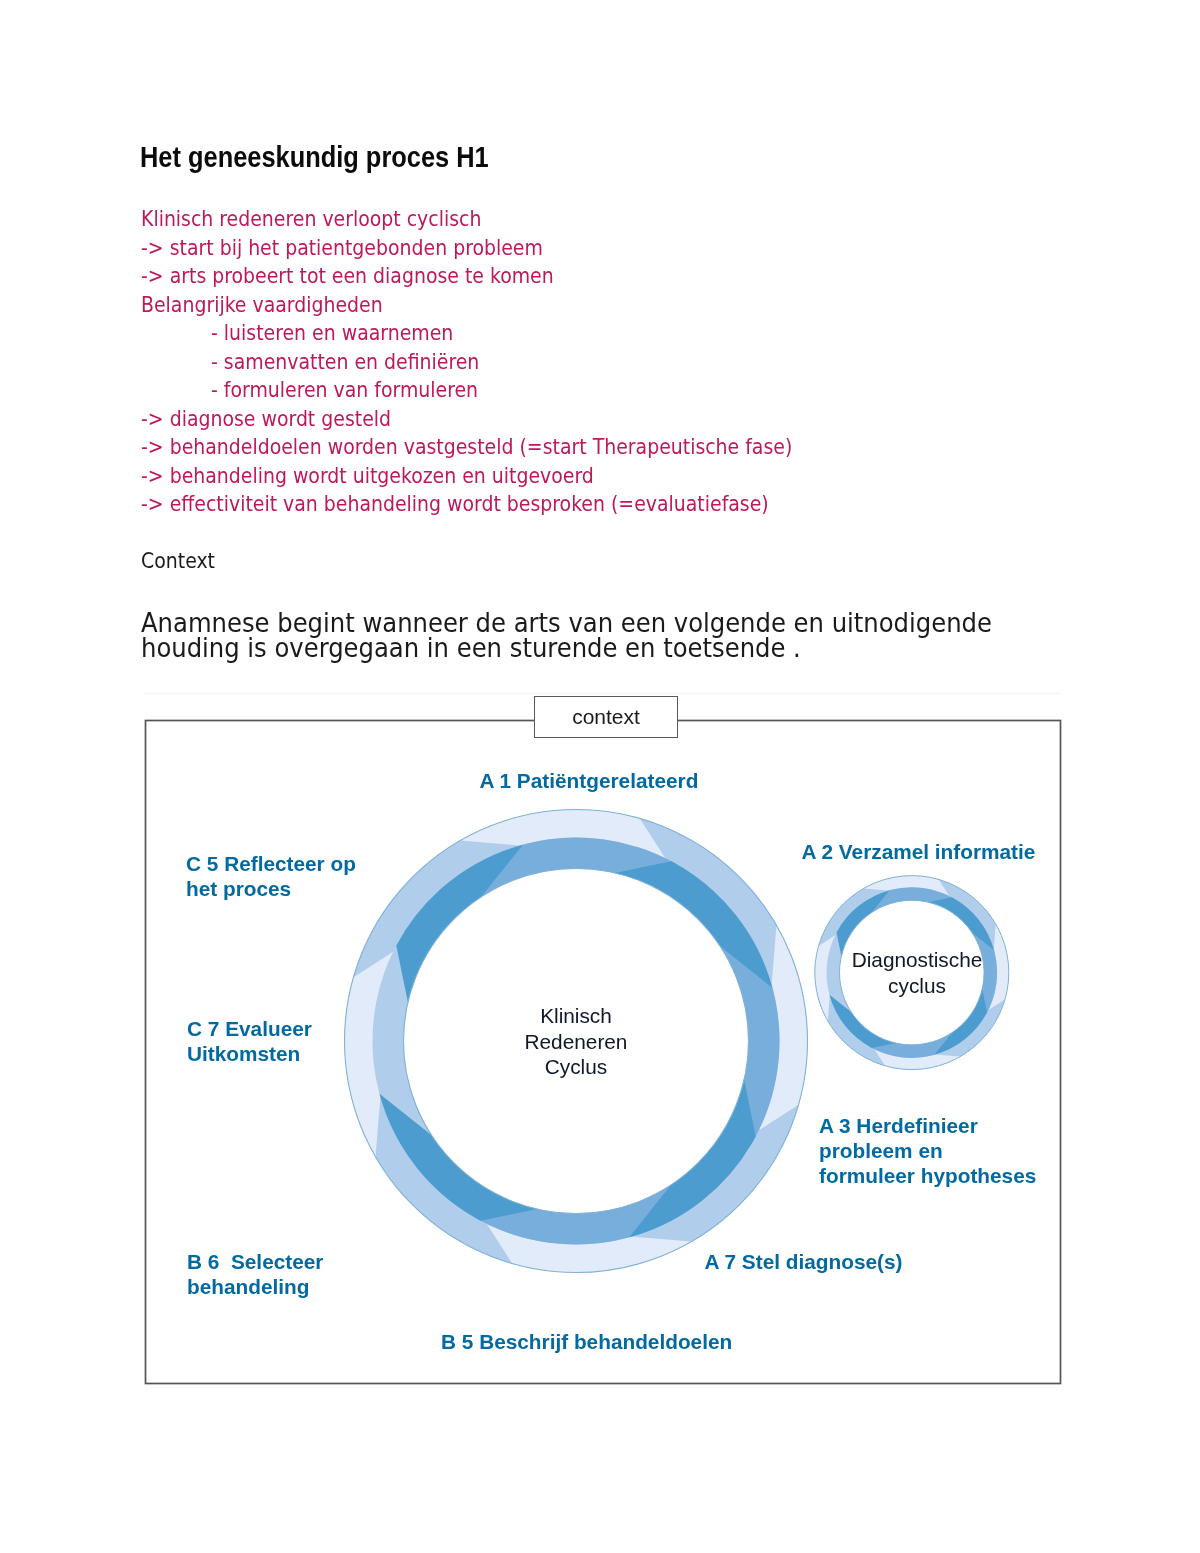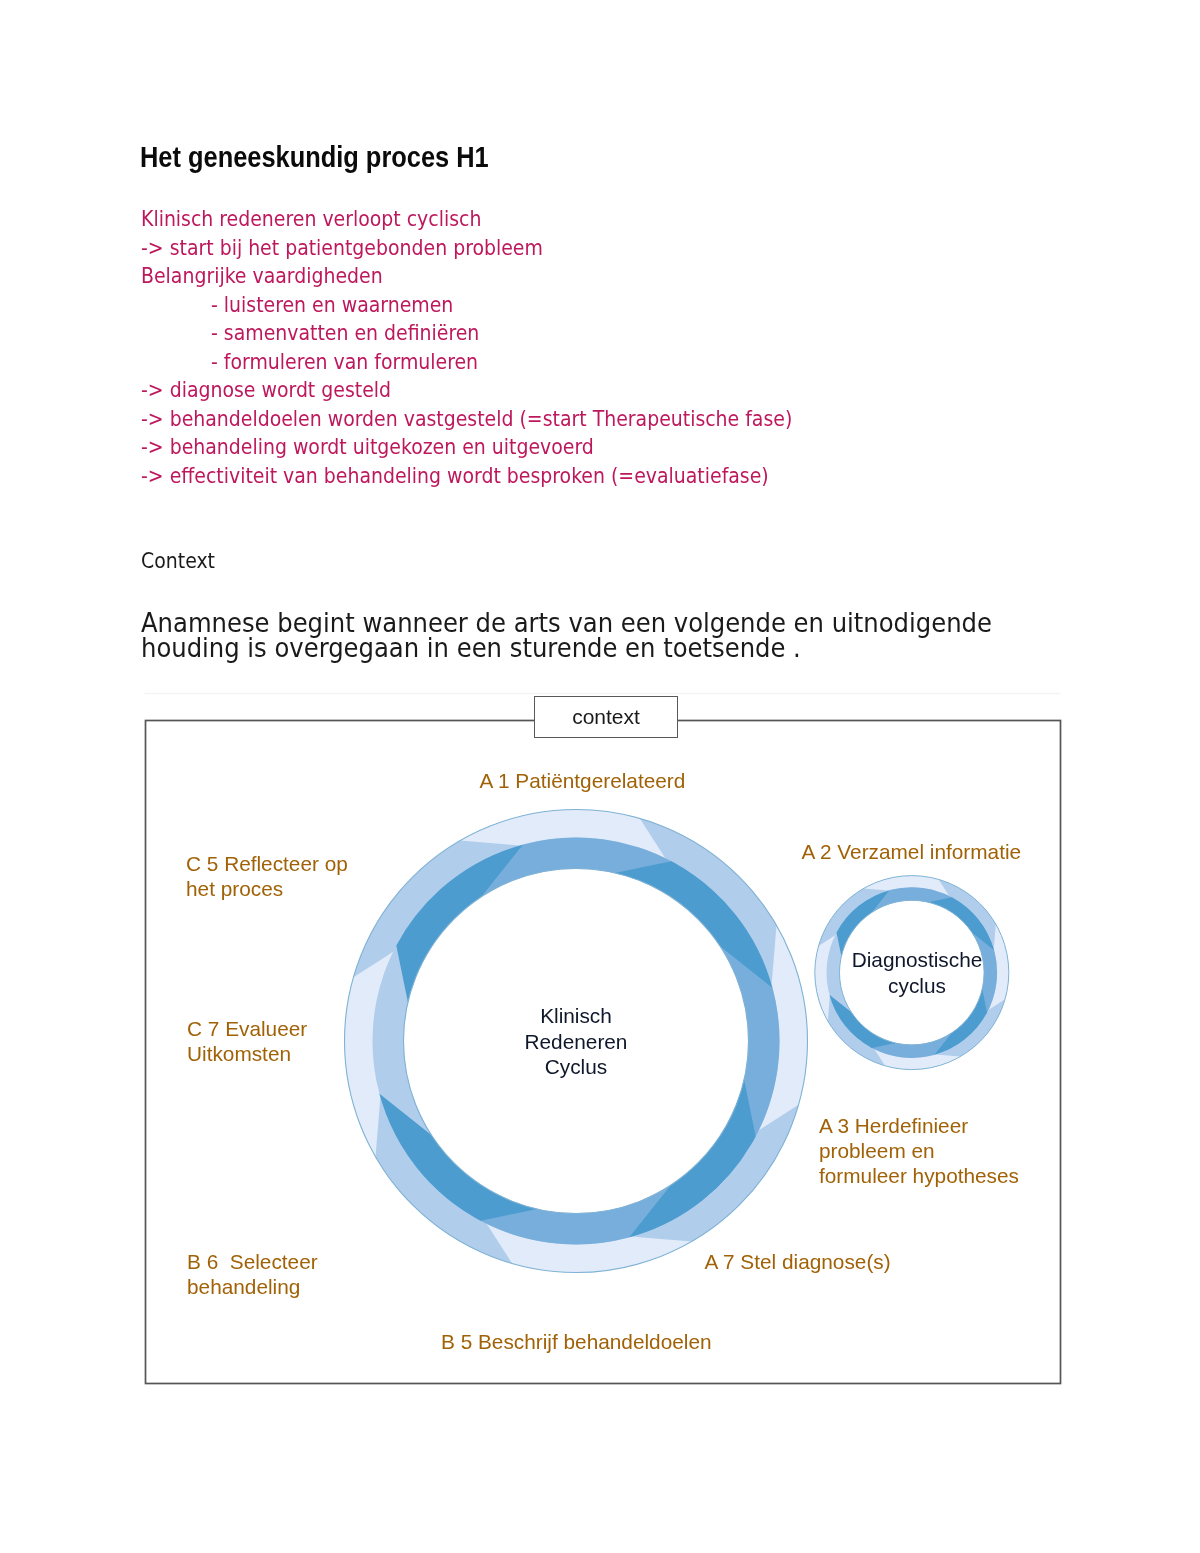--- a/index.html
+++ b/index.html
@@ -16,34 +16,35 @@
        font-size:21px;line-height:28.55px;color:#be185d;}
   .block div{white-space:nowrap;}
   .indent{padding-left:70px;}
   .wrapblock{position:absolute;left:141px;width:922px;font-family:"DejaVu Sans",sans-serif;
        font-stretch:condensed;font-size:27px;line-height:25.4px;color:#1a1a1a;}
   .fig{position:absolute;left:0;top:0;width:1200px;height:1553px;}
   .ctx-box{position:absolute;background:rgba(255,255,255,0.996);border:1.5px solid #595959;box-sizing:border-box;
        text-align:center;font-stretch:normal;
        font-family:"Liberation Sans",sans-serif;font-size:21px;color:#1a1a1a;}
   .fig-label{position:absolute;font-stretch:normal;font-family:"Liberation Sans",sans-serif;font-size:20.8px;
-       line-height:24.8px;color:#a16207;white-space:nowrap;}
+       line-height:24.8px;color:#0369a1;white-space:nowrap;font-weight:bold;}
   .fig-center{position:absolute;font-stretch:normal;font-family:"Liberation Sans",sans-serif;font-size:20.8px;
        line-height:25.5px;color:#0f172a;text-align:center;white-space:nowrap;}
 </style>
 </head>
 <body>
 
 <div class="page">
 
   <div class="doc-title">Het geneeskundig proces H1</div>
 
   <div class="block" style="top:205px">
     <div>Klinisch redeneren verloopt cyclisch</div>
     <div>-&gt; start bij het patientgebonden probleem</div>
+    <div>-&gt; arts probeert tot een diagnose te komen</div>
     <div>Belangrijke vaardigheden</div>
     <div class="indent">- luisteren en waarnemen</div>
     <div class="indent">- samenvatten en definiëren</div>
     <div class="indent">- formuleren van formuleren</div>
     <div>-&gt; diagnose wordt gesteld</div>
     <div>-&gt; behandeldoelen worden vastgesteld (=start Therapeutische fase)</div>
     <div>-&gt; behandeling wordt uitgekozen en uitgevoerd</div>
     <div>-&gt; effectiviteit van behandeling wordt besproken (=evaluatiefase)</div>
   </div>
 

